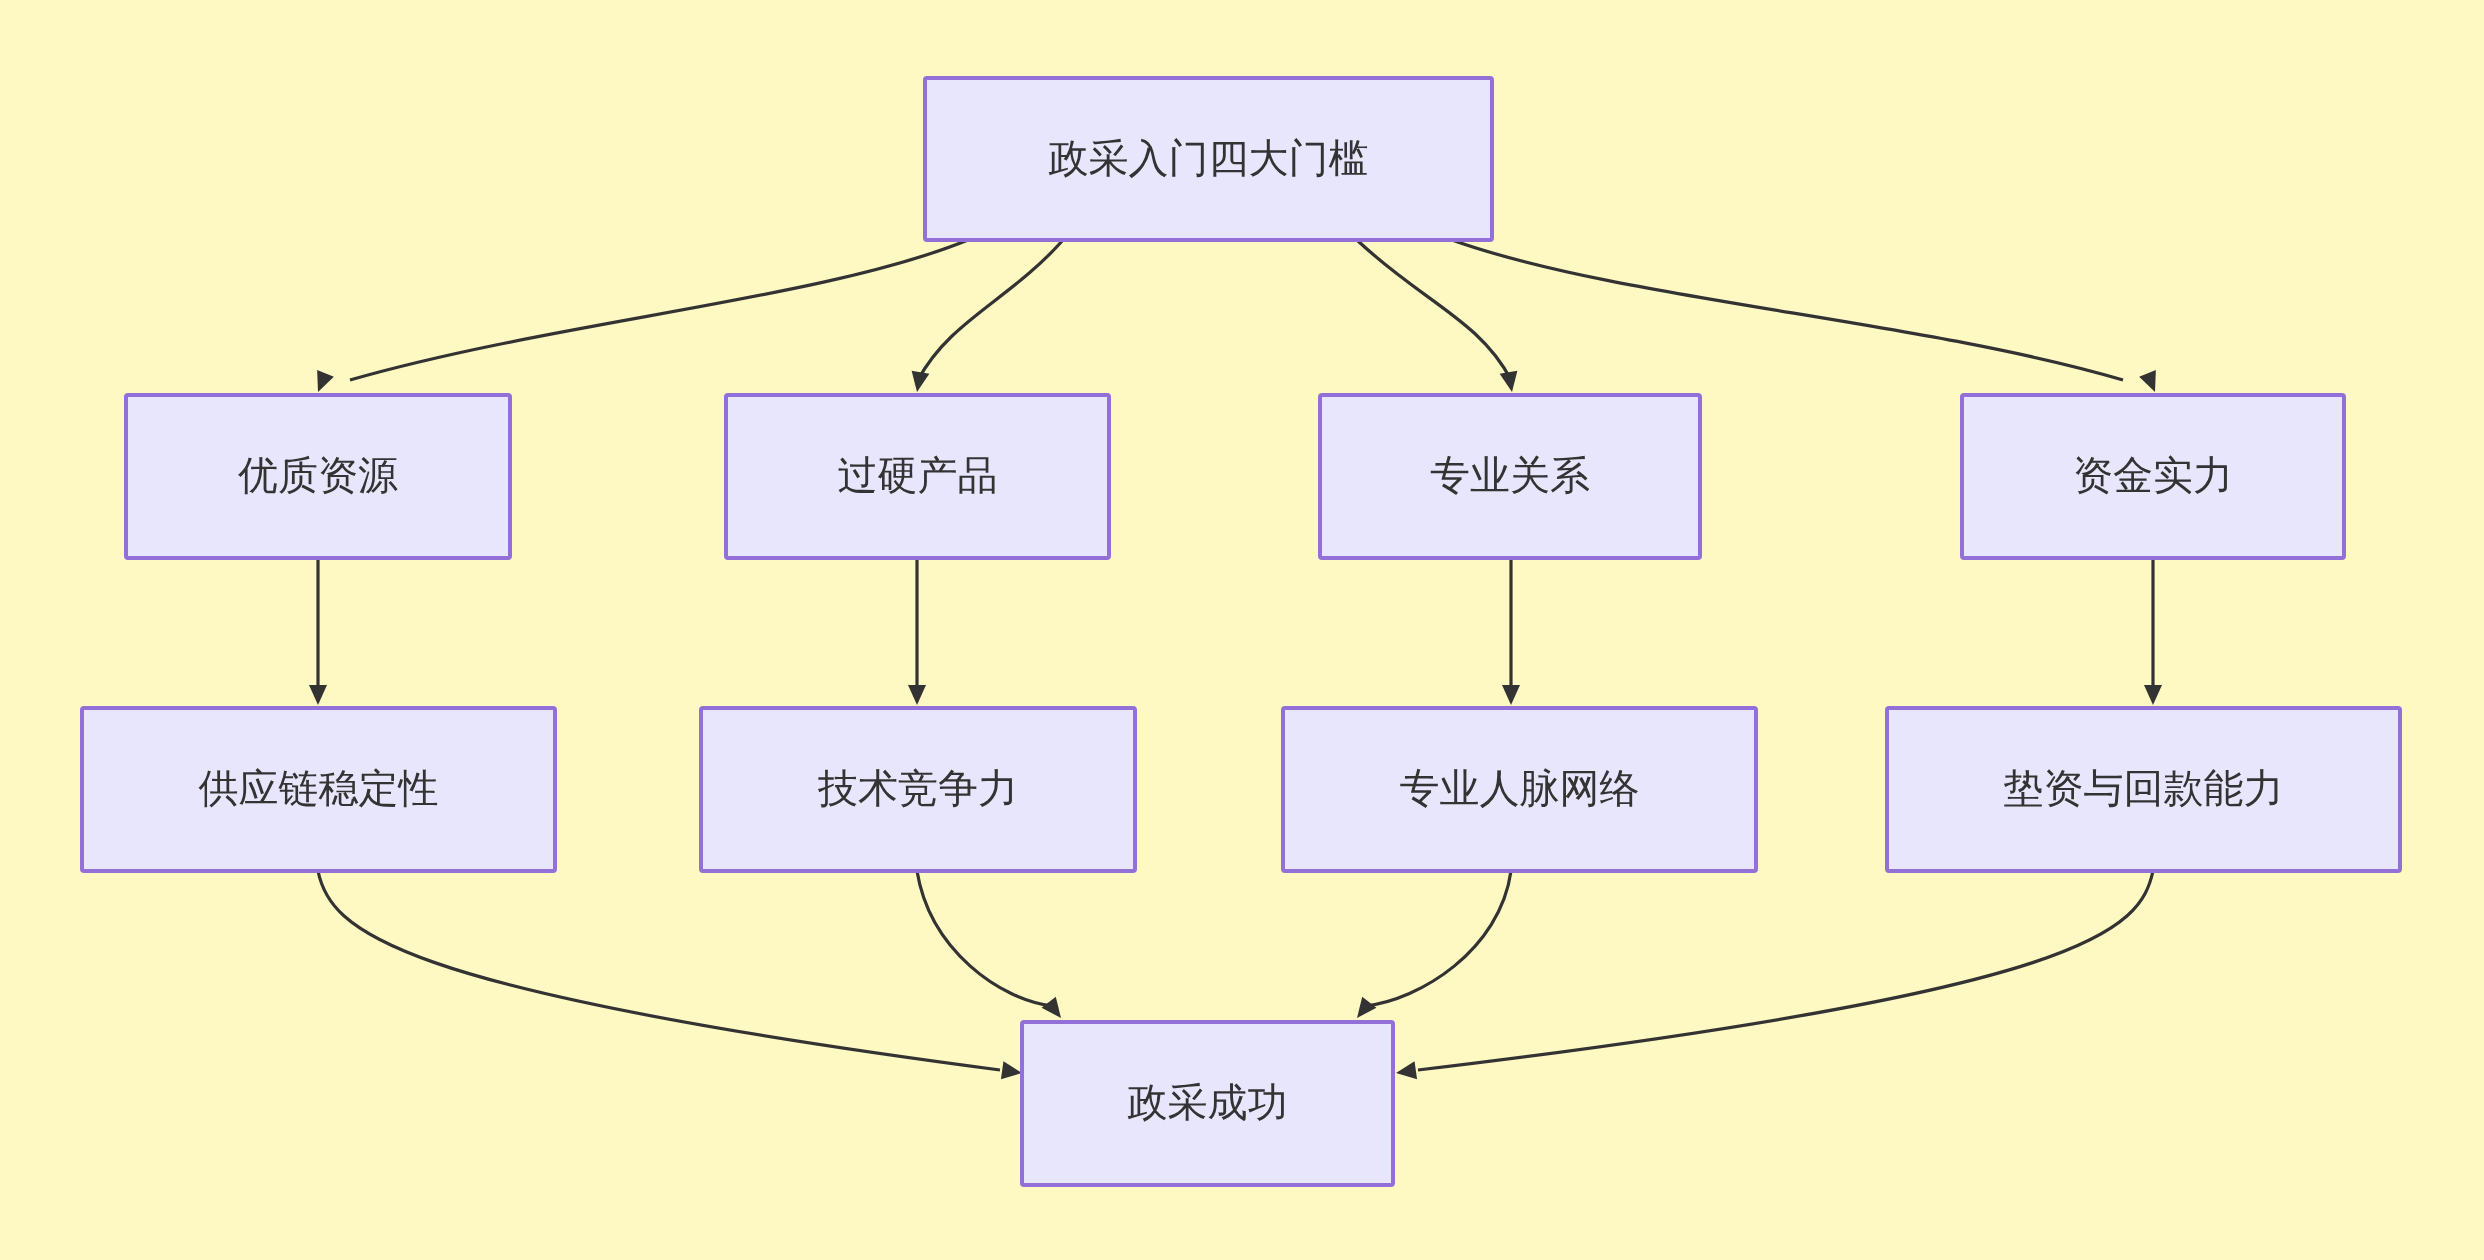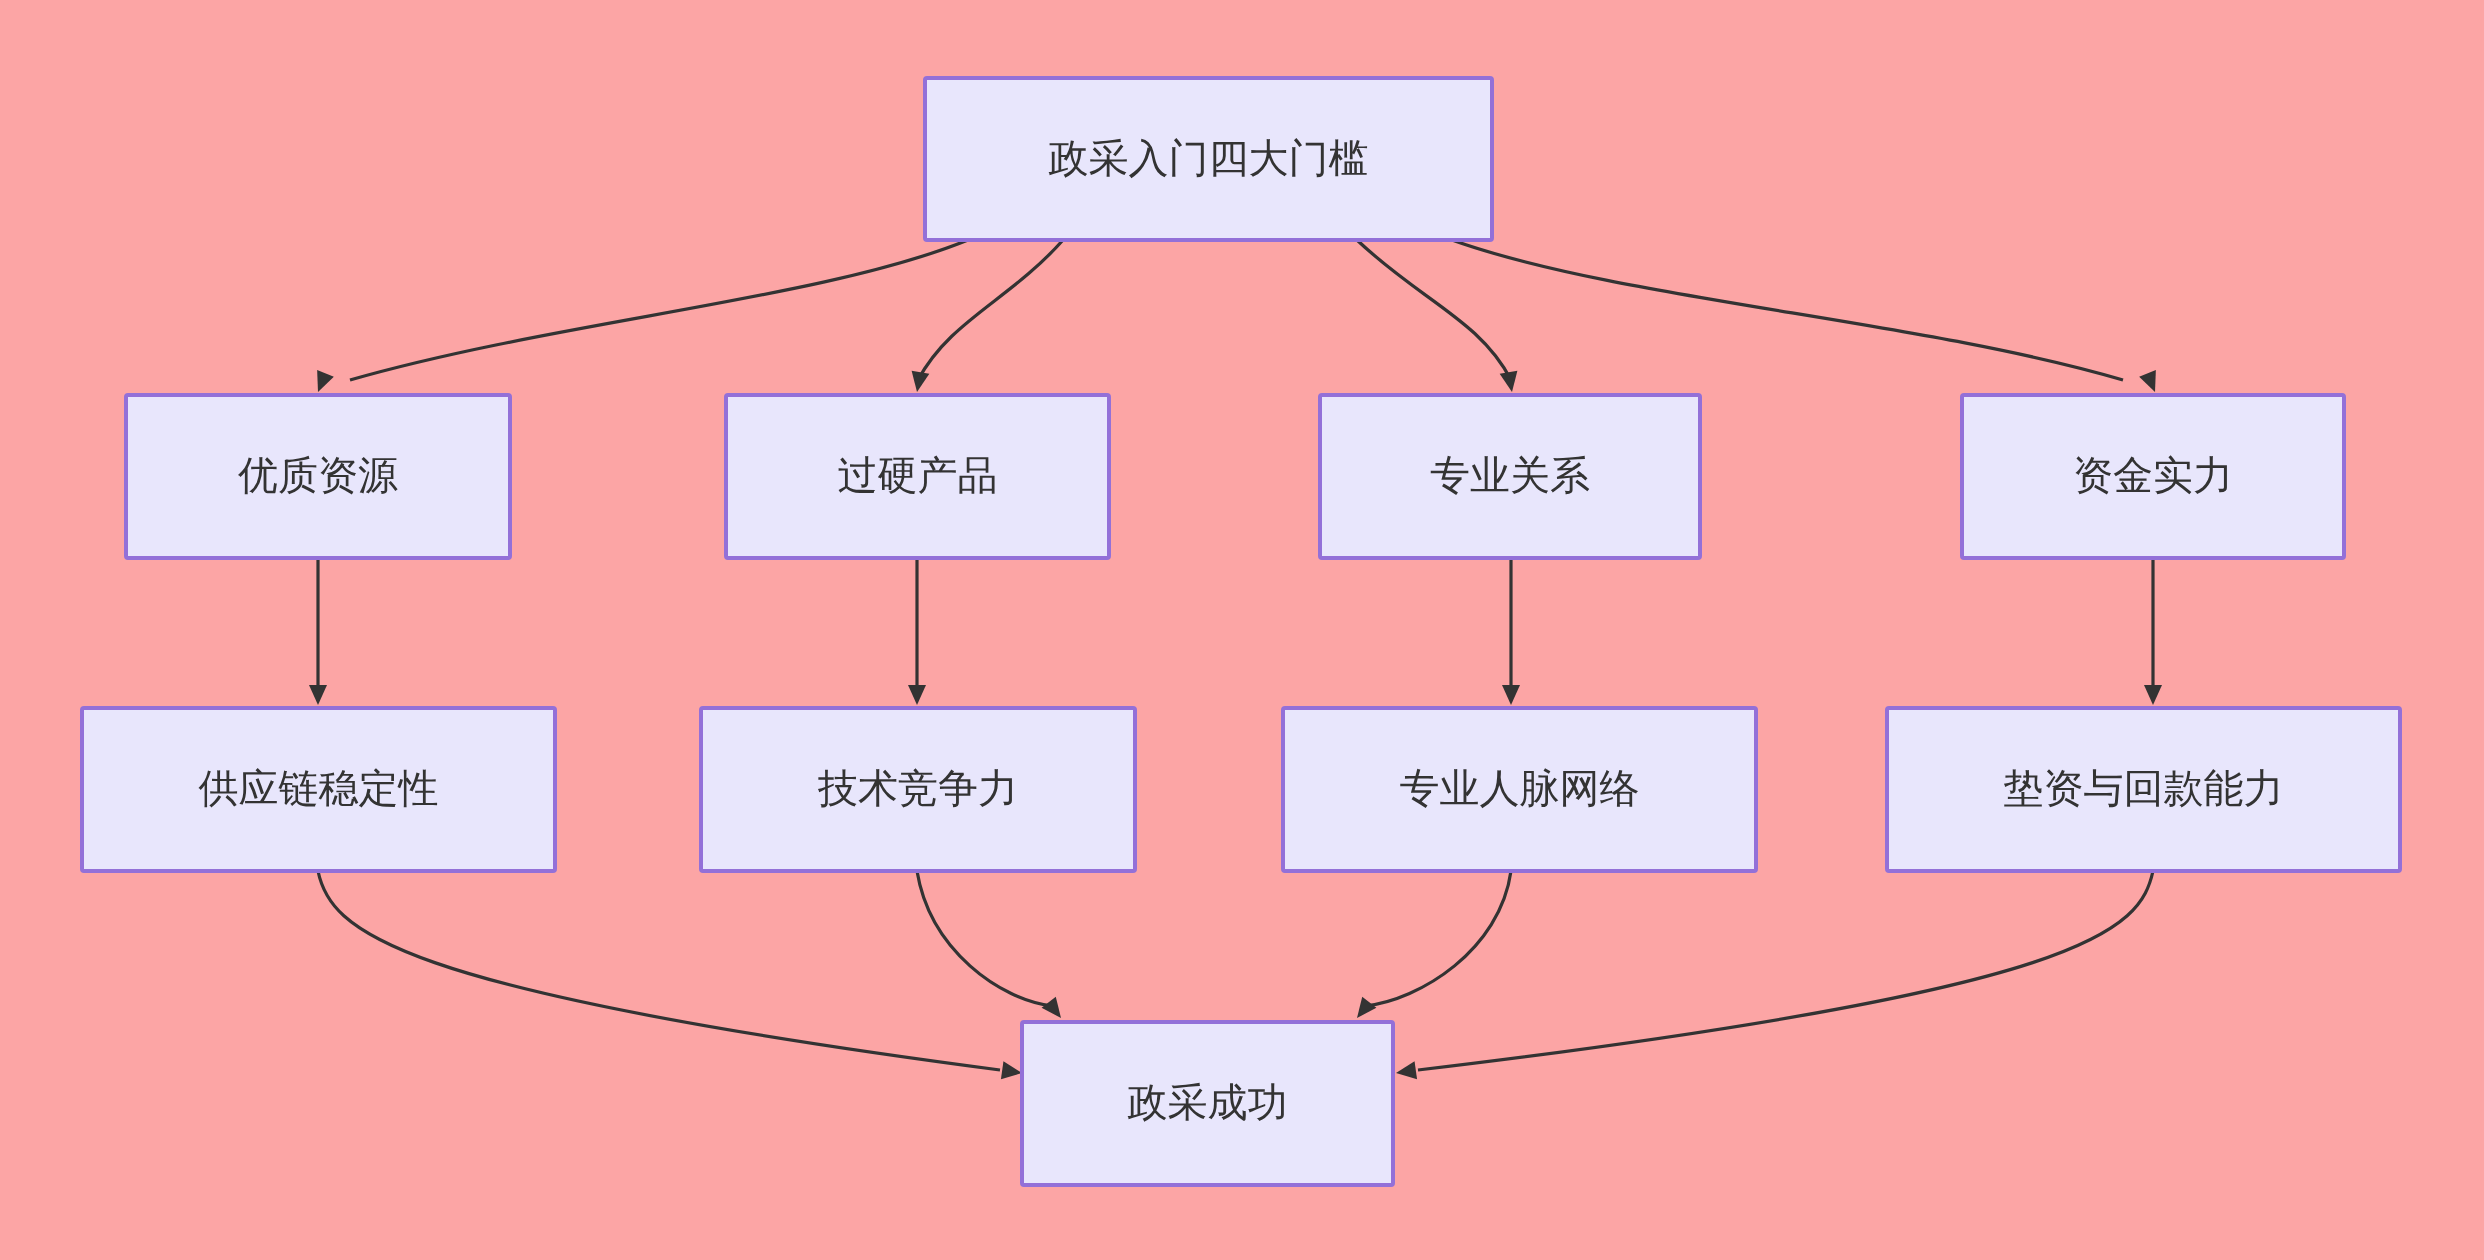--- a/index.html
+++ b/index.html
@@ -10,21 +10,21 @@
   body {
     width: 2484px;
     height: 1260px;
     overflow: hidden;
     font-family: "Liberation Sans", "DejaVu Sans", sans-serif;
   }
   #flow-root {
     position: relative;
     width: 2484px;
     height: 1260px;
-    background: #fca5a5;
+    background: #fef9c3;
   }
   #flow-svg {
     position: absolute;
     top: 0;
     left: 0;
     width: 2484px;
     height: 1260px;
     display: block;
   }
   .node-rect {

